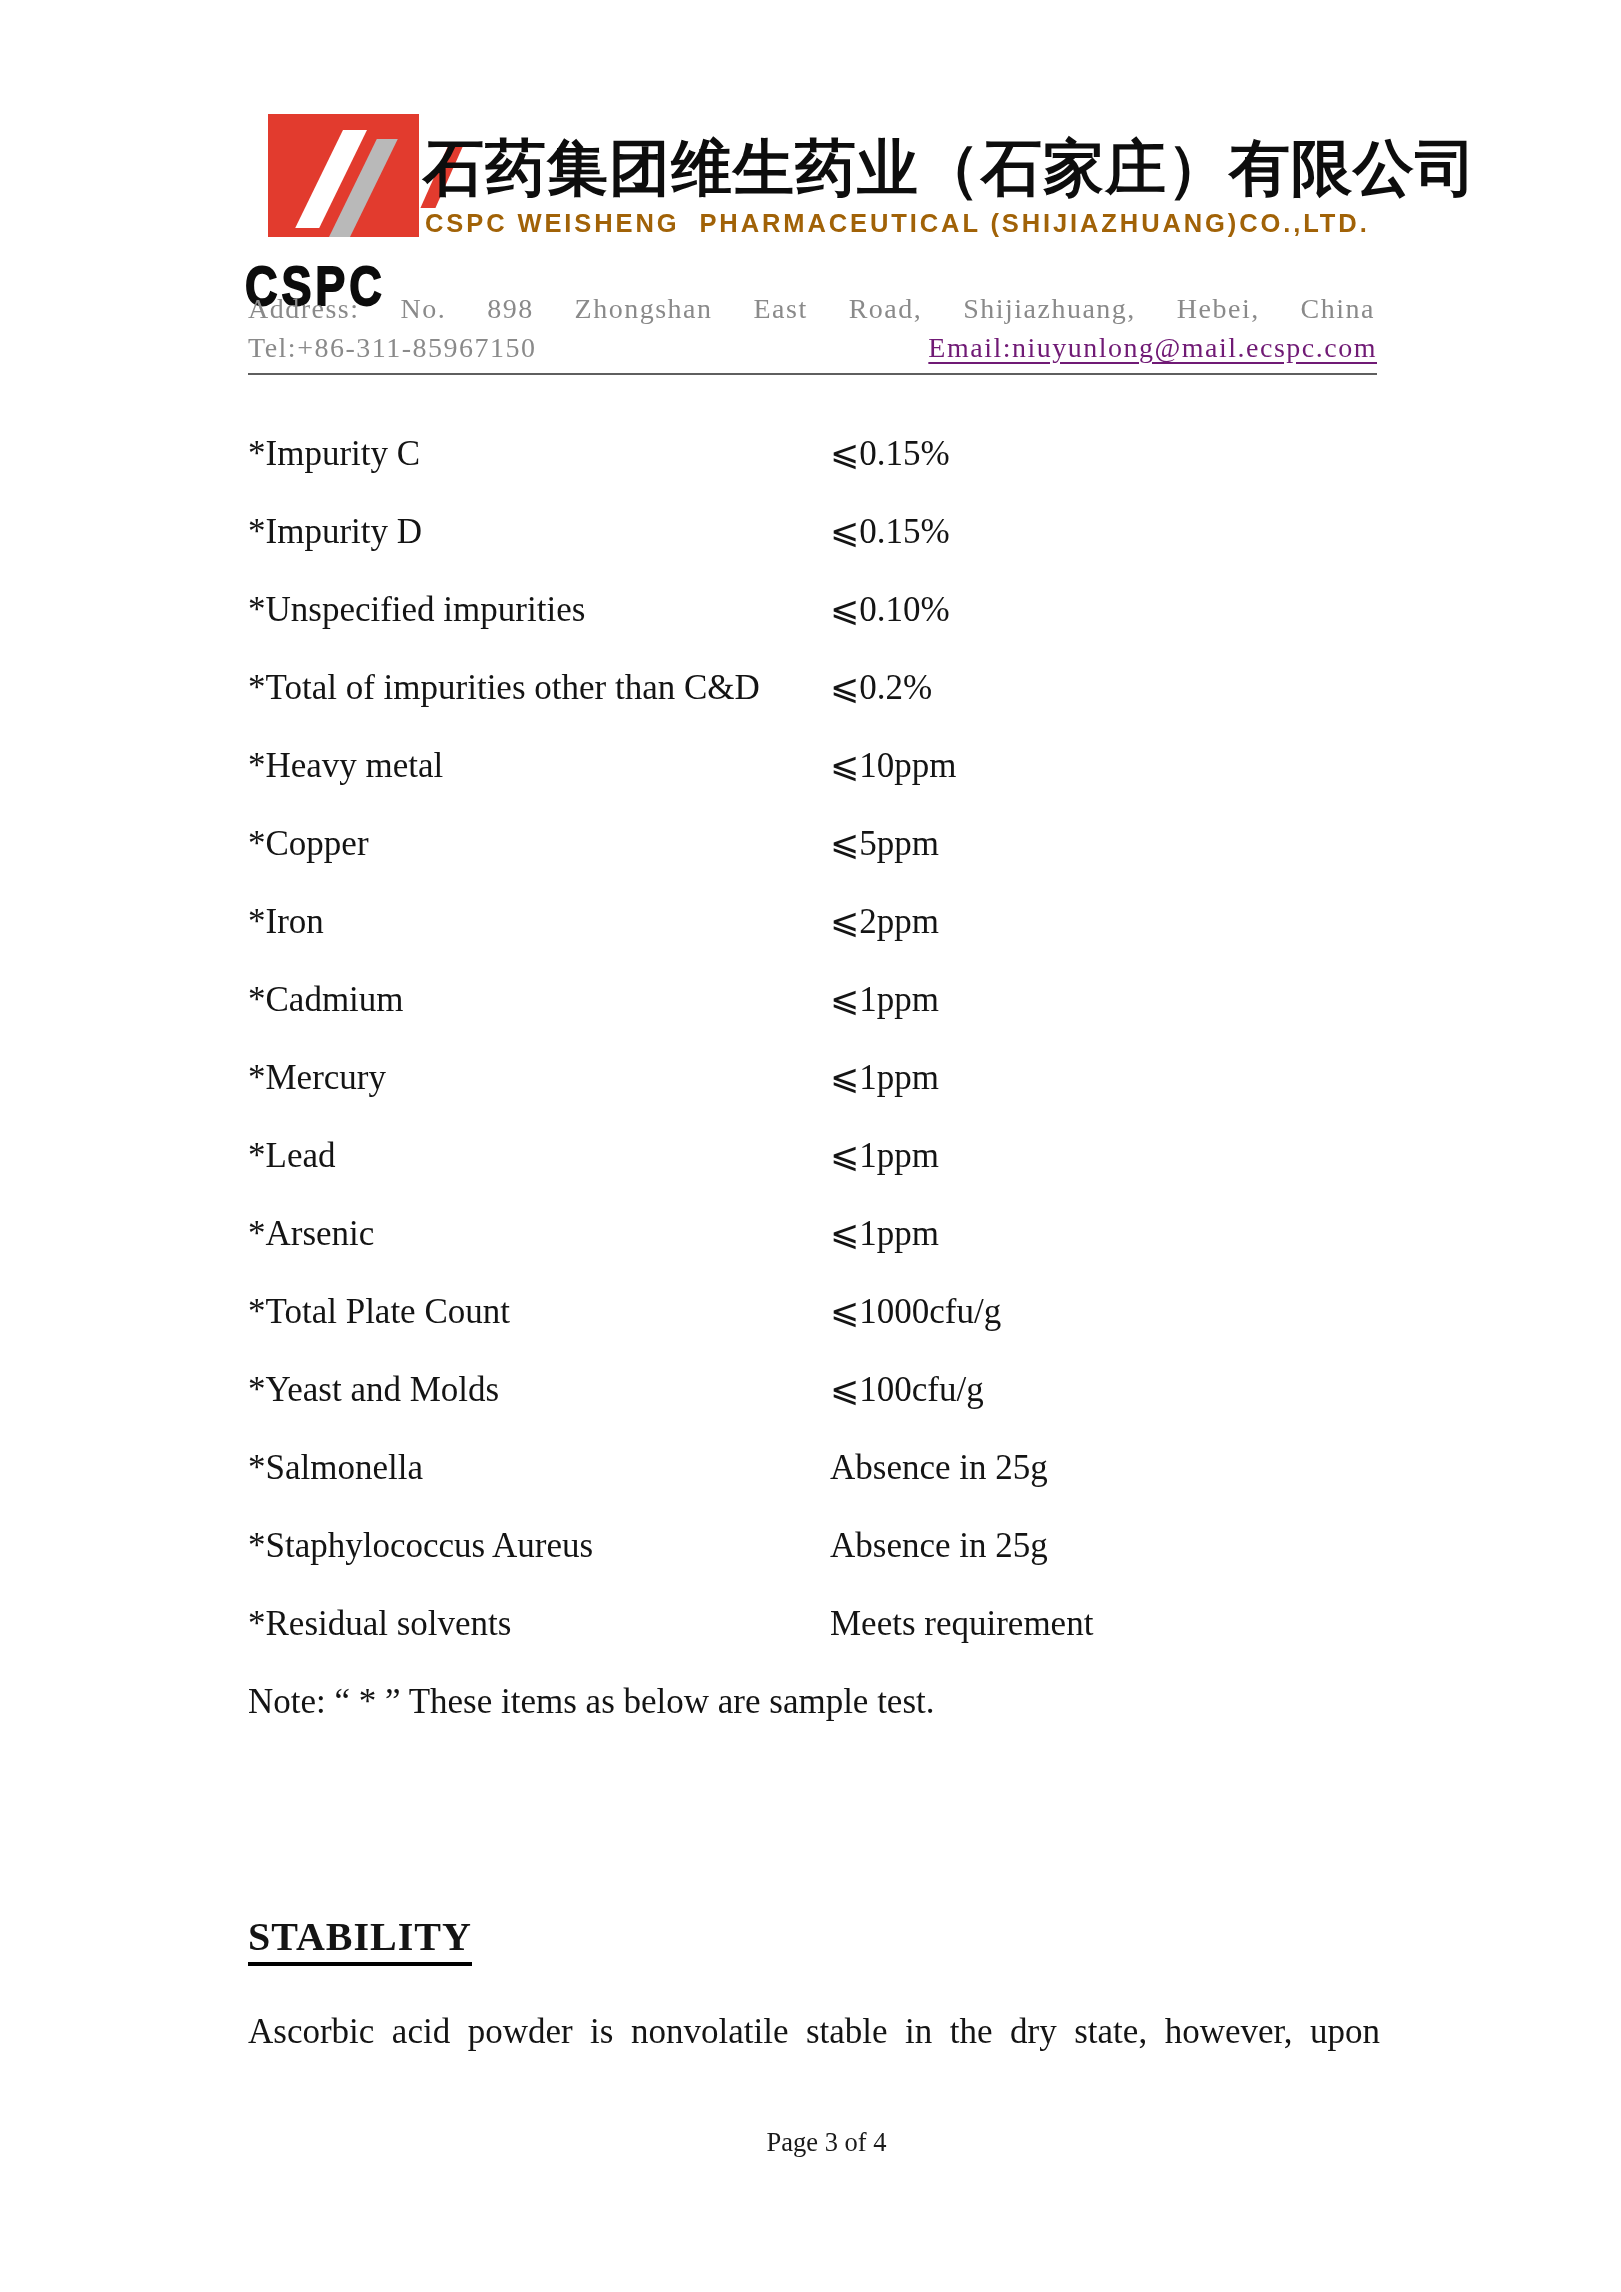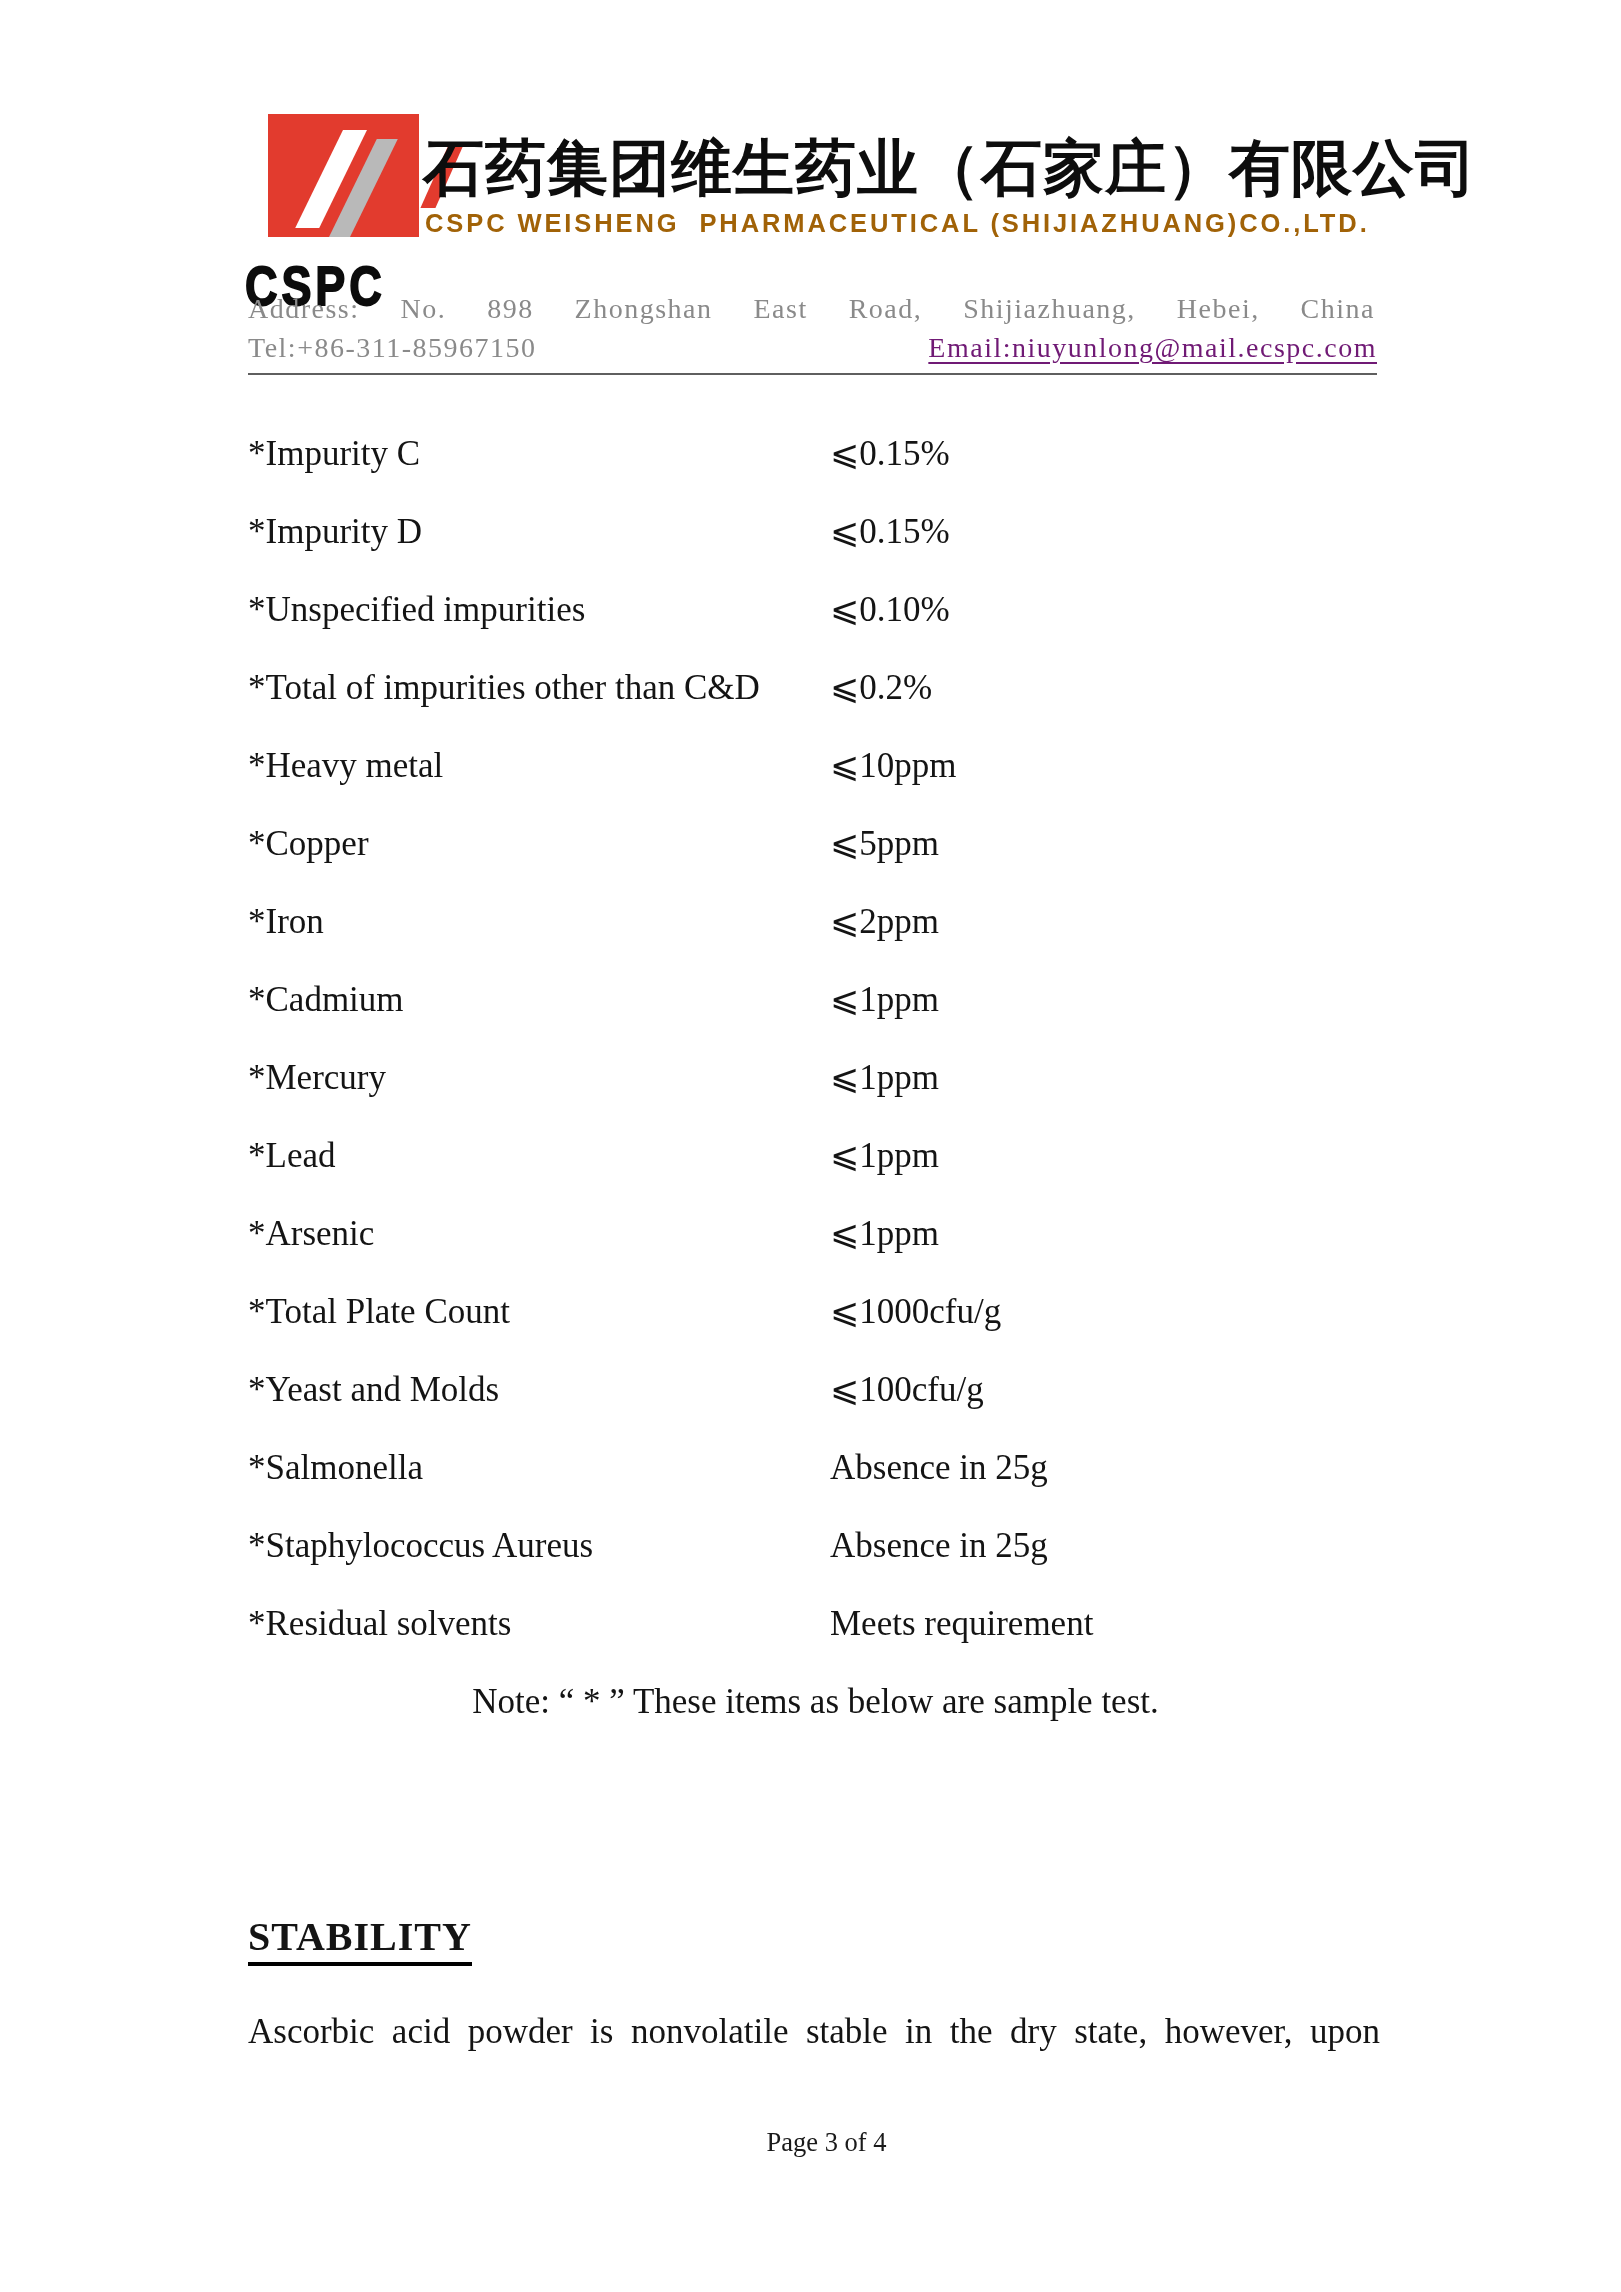--- a/index.html
+++ b/index.html
@@ -58,21 +58,21 @@
   
   .spec-rows{position:absolute;left:248px;top:434px;width:1135px;}
   .spec-row{
     display:grid;grid-template-columns:582px 1fr;
     height:78px;align-items:start;
     font-size:35px;line-height:1.15;
   }
   .spec-item{white-space:nowrap;}
   .spec-value{white-space:nowrap;}
   .note-line{
-    font-size:35px;line-height:1.15;height:78px;text-align:center;
+    font-size:35px;line-height:1.15;height:78px;
   }
   
   .stability-heading{
     position:absolute;left:248px;top:1913px;margin:0;
     font-size:40px;font-weight:bold;letter-spacing:1px;
     border-bottom:4.9px solid #000;padding-bottom:2px;display:inline-block;
   }
   .body-par{
     position:absolute;left:248px;top:2009px;width:1132px;margin:0;
     font-size:35px;line-height:1.3;

